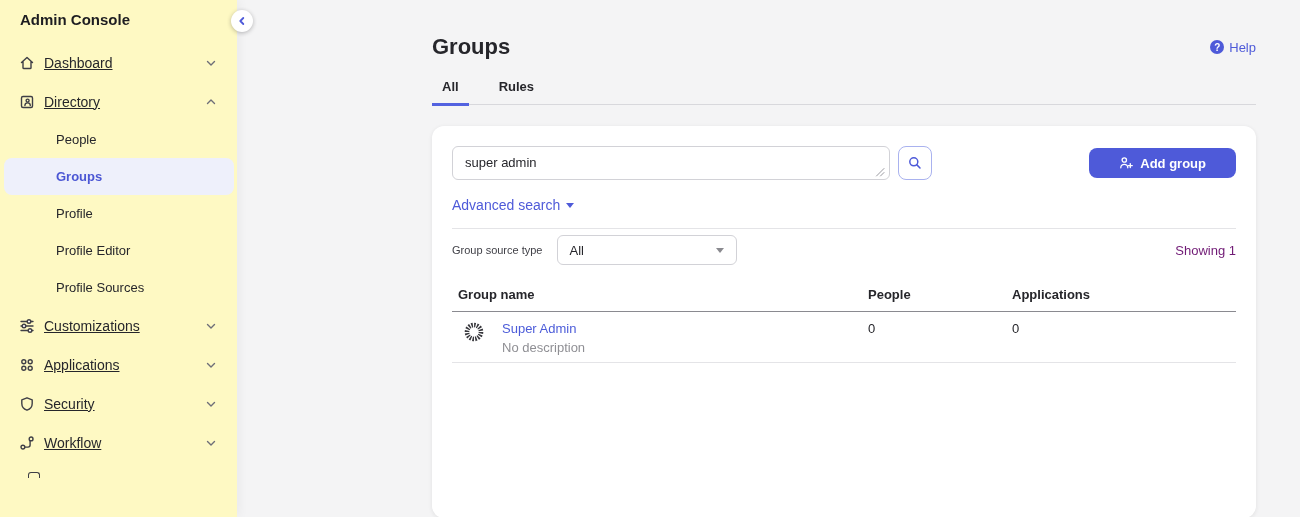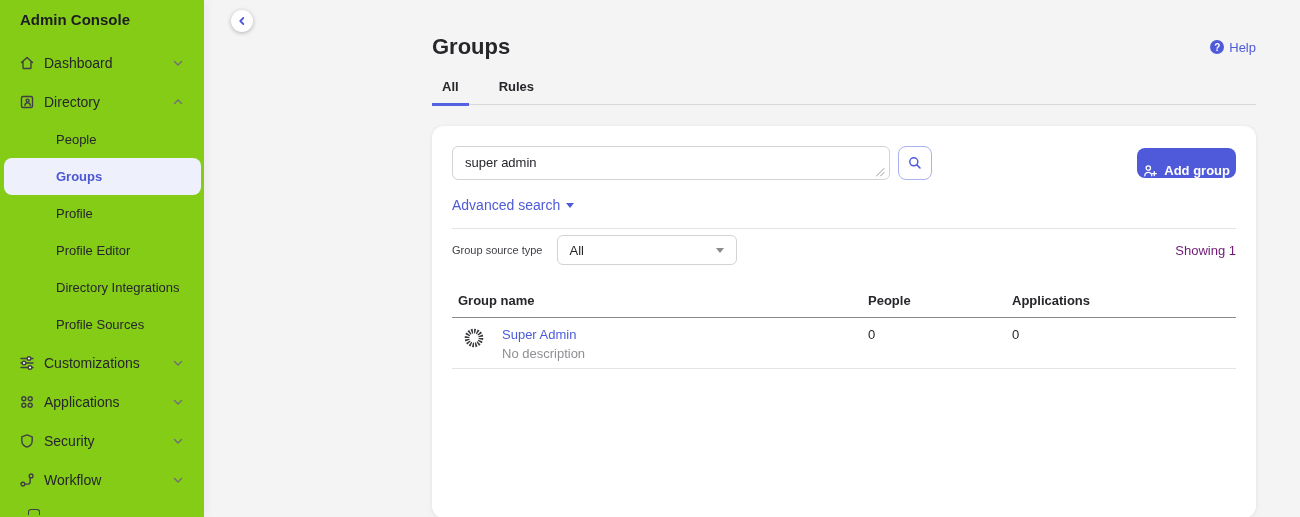--- a/index.html
+++ b/index.html
@@ -5,32 +5,32 @@
   * { margin:0; padding:0; box-sizing:border-box; }
   html,body { width:1300px; height:517px; overflow:hidden; }
   body {
     font-family:"Liberation Sans", sans-serif;
     background:#f4f4f5;
     color:#26262b;
     position:relative;
   }
   
   .sidebar {
-    position:absolute; left:0; top:0; bottom:0; width:204px;
-    background:#84cc16; z-index:2;
+    position:absolute; left:0; top:0; bottom:0; width:237px;
+    background:#fef9c3; z-index:2;
     box-shadow:2px 0 10px rgba(29,29,33,.05);
   }
   .sidebar-title {
     height:43px; padding:11px 20px 0 20px;
     font-size:15px; font-weight:700; color:#1d1d21;
   }
   .nav-item {
     height:39px; display:flex; align-items:center;
     padding:0 18px 0 19px; cursor:pointer;
-    font-size:14px; color:#26262b;
+    font-size:14px; color:#26262b;text-decoration:underline;
   }
   .nav-item .nicon { width:16px; height:16px; margin-right:9px; flex:0 0 16px; display:flex; }
   .nav-item .chev { margin-left:auto; display:flex; }
   .sub-item {
     height:37px; display:flex; align-items:center;
     padding-left:56px; font-size:13px; color:#26262b; cursor:pointer;
   }
   .sub-item.selected {
     margin:0 3px 0 4px; padding-left:52px;
     background:#eef0fb; border-radius:8px;
@@ -88,45 +88,45 @@
     padding:8px 24px 8px 12px; font-size:13px; color:#26262b;
     font-family:"Liberation Sans", sans-serif; outline:none;
   }
   .grip { position:absolute; right:5px; bottom:7px; }
   .search-btn {
     margin-left:8px; width:34px; height:34px;
     background:#fff; border:1px solid #a9b2ef; border-radius:8px;
     display:flex; align-items:center; justify-content:center; cursor:pointer;
   }
   .add-group-btn {
-    margin-left:auto; margin-top:2px; height:30px; padding:0 6px;
+    margin-left:auto; margin-top:2px; height:30px; padding:0 30px;
     background:#4e5ad9; color:#fff; border:none; border-radius:8px;
     font-size:13px; font-weight:700; font-family:"Liberation Sans", sans-serif;
-    display:flex; align-items:flex-end; gap:7px; cursor:pointer;
+    display:flex; align-items:center; gap:7px; cursor:pointer;
   }
   .advanced-link {
     margin-top:13px; display:inline-flex; align-items:center; gap:6px;
     font-size:14px; color:#4e5ad9; cursor:pointer; text-decoration:none;
   }
   .caret-down {
     width:0; height:0; border-left:4px solid transparent;
     border-right:4px solid transparent; border-top:5px solid #4e5ad9;
   }
   .divider { margin-top:14px; border-top:1px solid #e4e4e7; }
   .filter-row { margin-top:6px; height:30px; display:flex; align-items:center; }
   .filter-label { font-size:11px; color:#3f3f46; }
   .select {
     margin-left:14px; width:180px; height:30px;
     border:1px solid #d2d2d7; border-radius:6px; background:#fff;
     display:flex; align-items:center; padding:0 12px;
     font-size:13px; color:#26262b; cursor:pointer;
   }
   .select .caret-down { margin-left:auto; border-top-color:#8a8a8f; }
   .showing { margin-left:auto; font-size:13px; color:#701a75; }
-  .table { margin-top:28px; }
+  .table { margin-top:22px; }
   .thead {
     display:grid; grid-template-columns:410px 144px 1fr;
     border-bottom:1px solid #8a8a90; padding-bottom:9px;
   }
   .th { font-size:13px; font-weight:700; color:#26262b; padding-left:6px; }
   .trow {
     display:grid; grid-template-columns:410px 144px 1fr;
     border-bottom:1px solid #e4e4e7; height:51px;
   }
   .td { padding:9px 0 0 6px; font-size:13px; color:#26262b; }
@@ -176,23 +176,20 @@
     <span>People</span>
   </div>
   <div class="sub-item selected">
     <span>Groups</span>
   </div>
   <div class="sub-item">
     <span>Profile</span>
   </div>
   <div class="sub-item">
     <span>Profile Editor</span>
-  </div>
-  <div class="sub-item">
-    <span>Directory Integrations</span>
   </div>
   <div class="sub-item">
     <span>Profile Sources</span>
   </div>
 
   <div class="nav-item">
     <span class="nicon">
       <svg width="16" height="16" viewBox="0 0 16 16" fill="none" stroke="#3f3f46" stroke-width="1.4" stroke-linecap="round">
           <line x1="2" y1="3.5" x2="14" y2="3.5"></line>
           <line x1="2" y1="8" x2="14" y2="8"></line>

